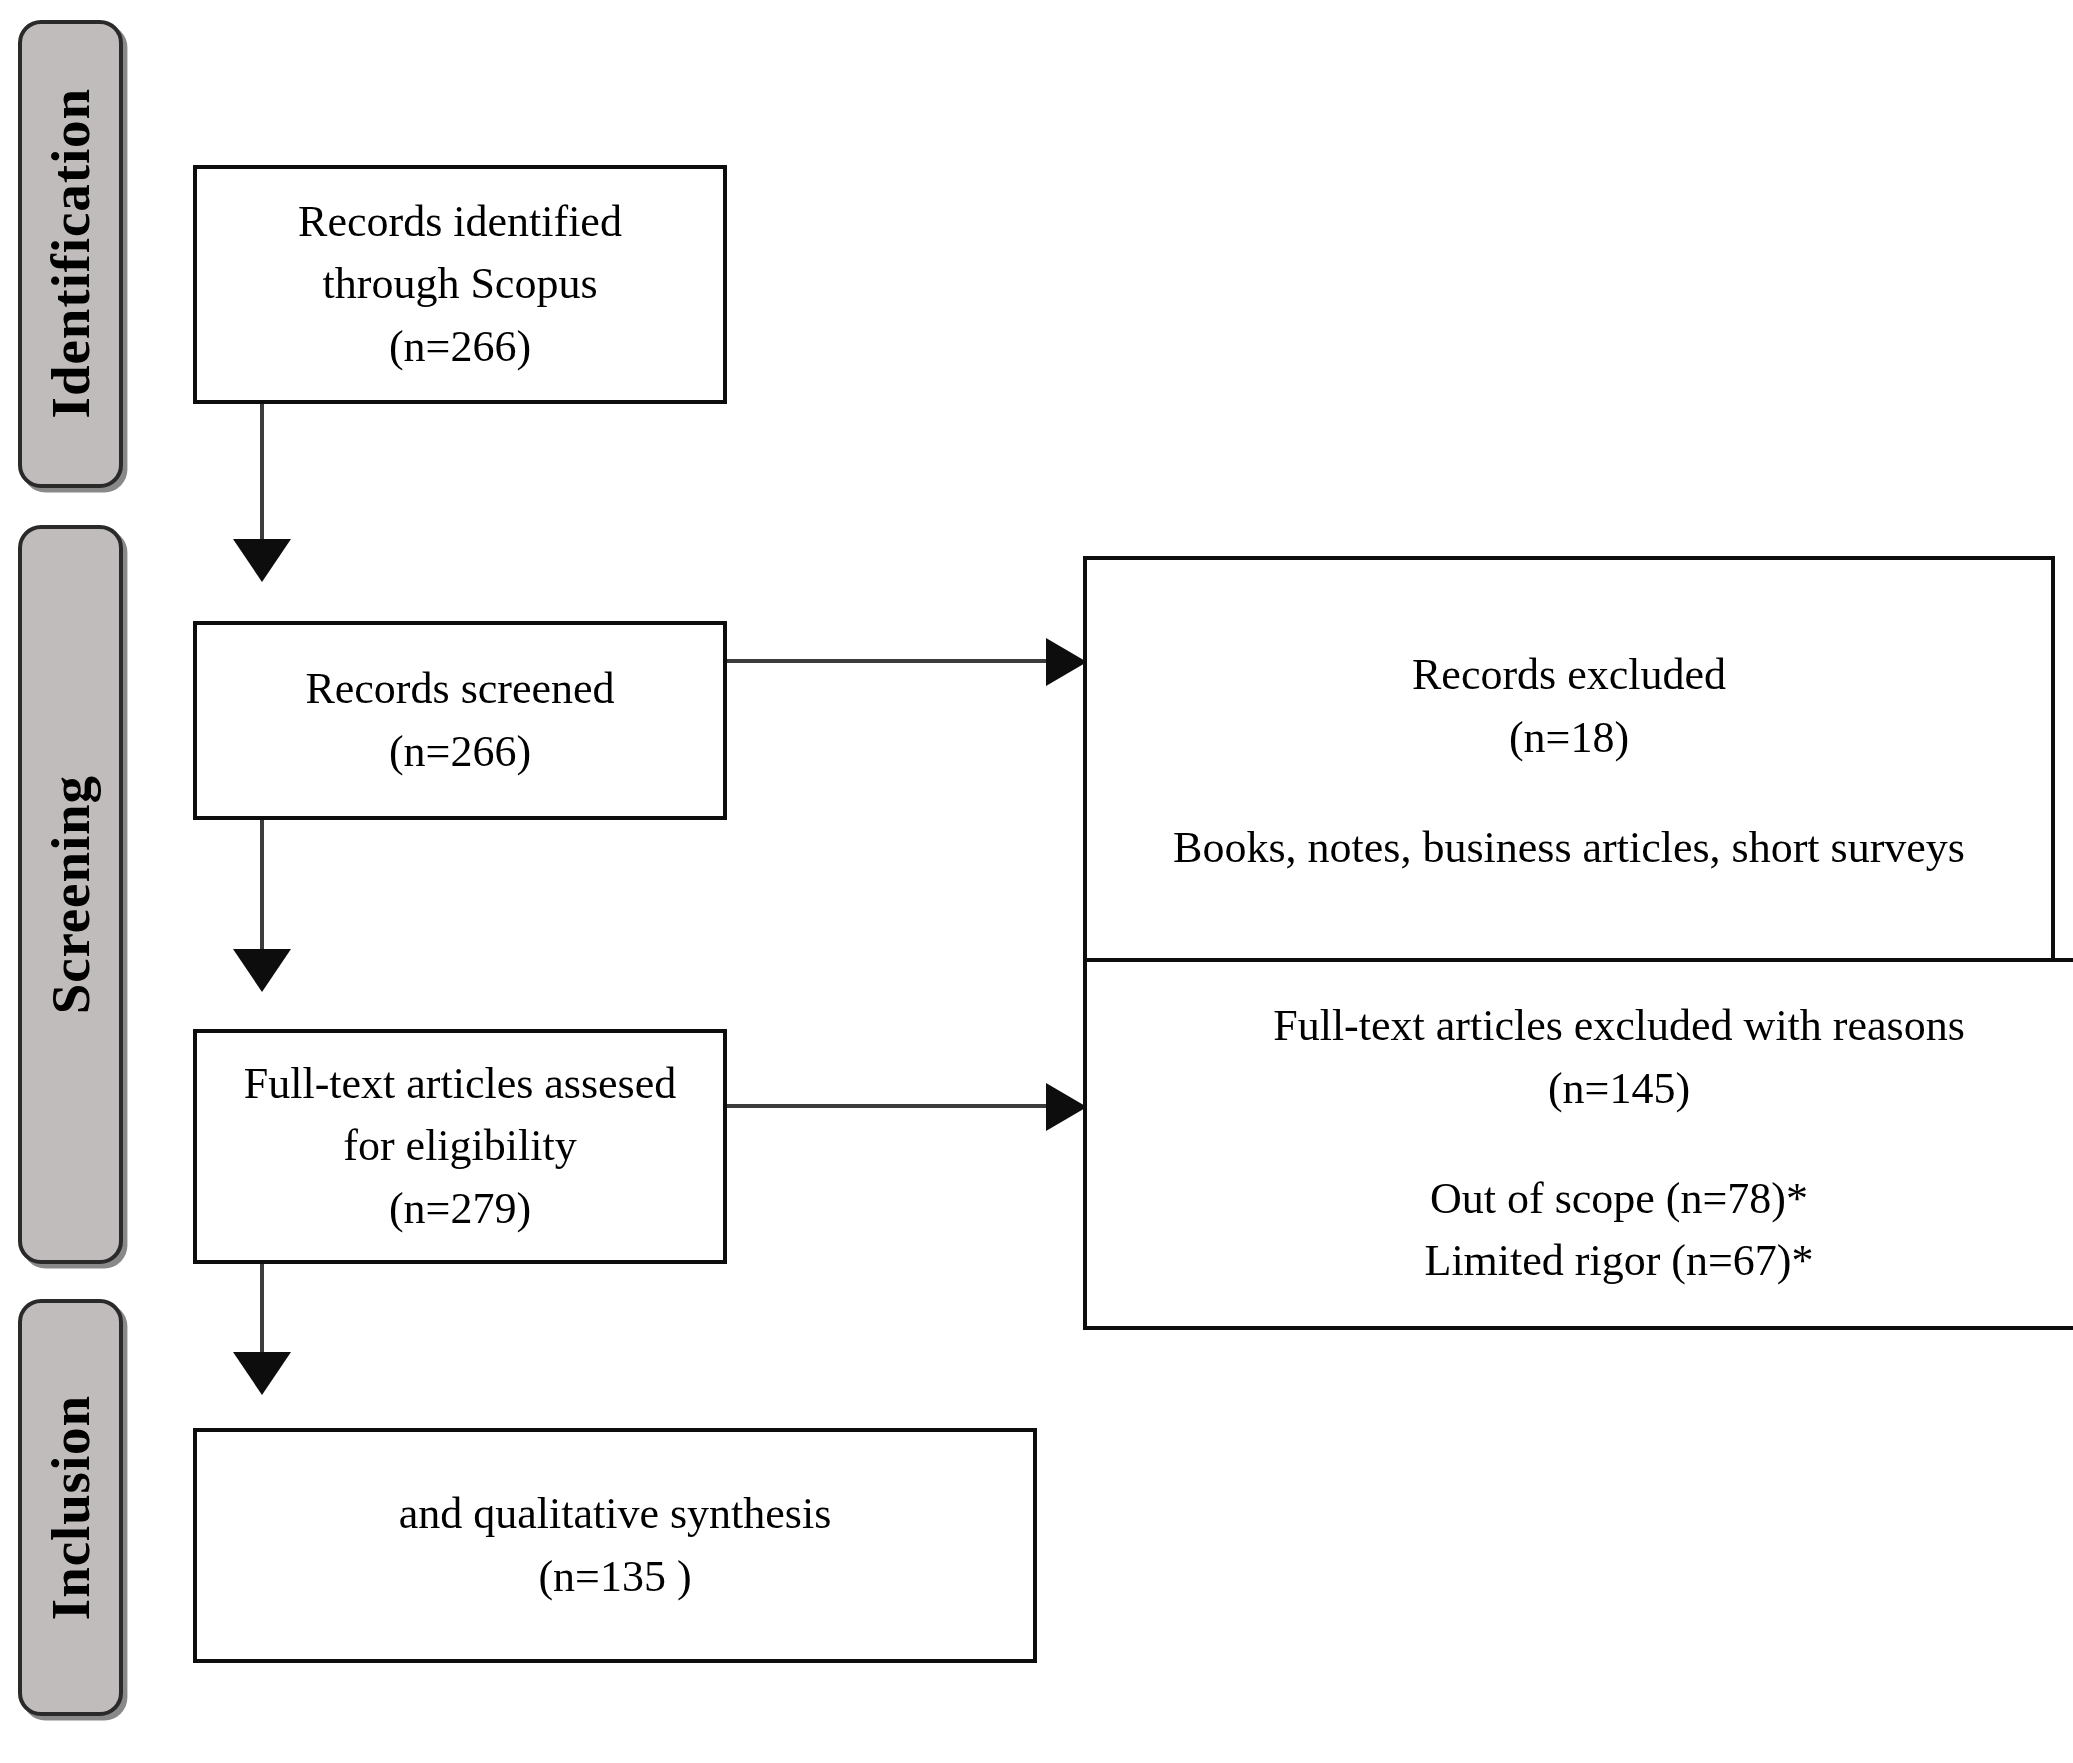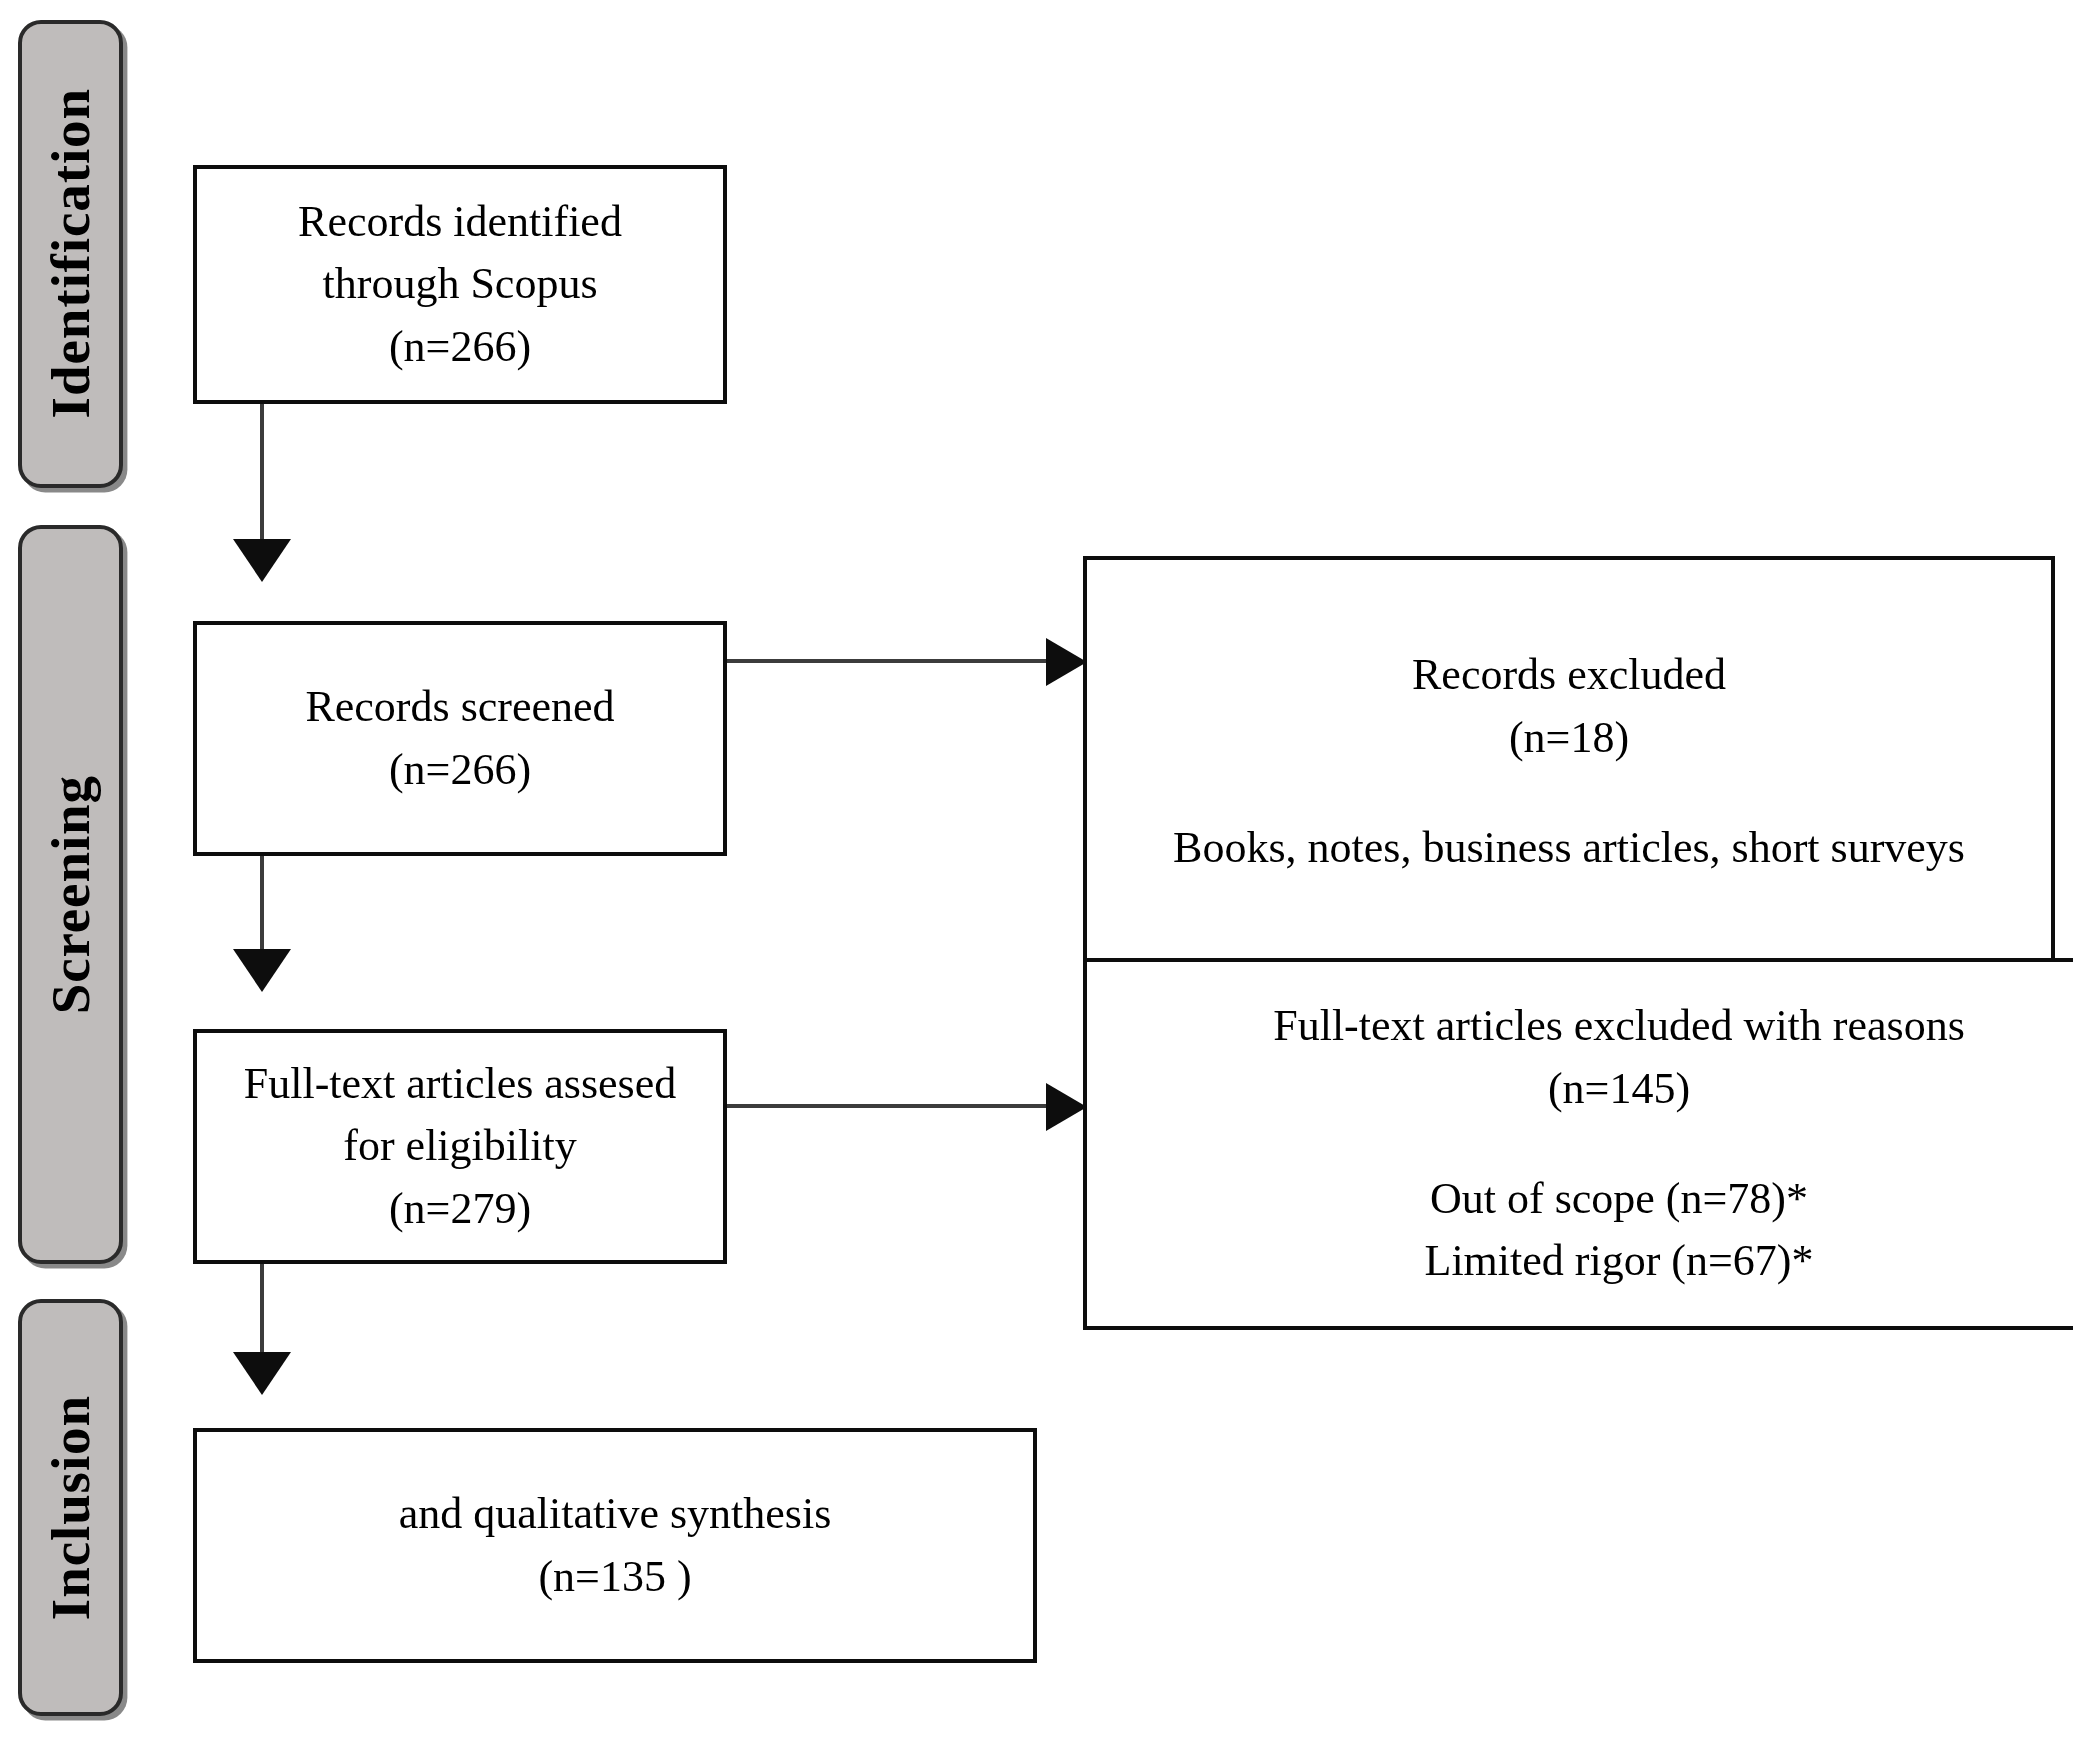--- a/index.html
+++ b/index.html
@@ -62,21 +62,21 @@
     font-size: 44px;
     line-height: 1.42;
     padding: 5.3px 12.4px;
     margin-top: 40px;
   }
   .flow-box .line { display: block; white-space: nowrap; }
   .flow-box .line.wrapcap { white-space: normal; }
   .flow-box .spacer { display: block; height: 48px; }
 
   #box-identified   { left: 193px;  top: 125px;  width: 534px;  height: 239px; }
-  #box-screened     { left: 193px;  top: 581px;  width: 534px;  height: 235px; }
+  #box-screened     { left: 193px;  top: 581px;  width: 534px;  height: 199px; }
   #box-fulltext     { left: 193px;  top: 989px; width: 534px;  height: 235px; }
   #box-included     { left: 193px;  top: 1388px; width: 844px;  height: 235px; }
   #box-excluded     { left: 1083px; top: 516px;  width: 972px; height: 412px; }
   #box-excl-reasons { left: 1083px; top: 918px; width: 1072px; height: 372px; }
 
   
   .conn-v {
     position: absolute;
     left: 260px;
     width: 4.4px;

